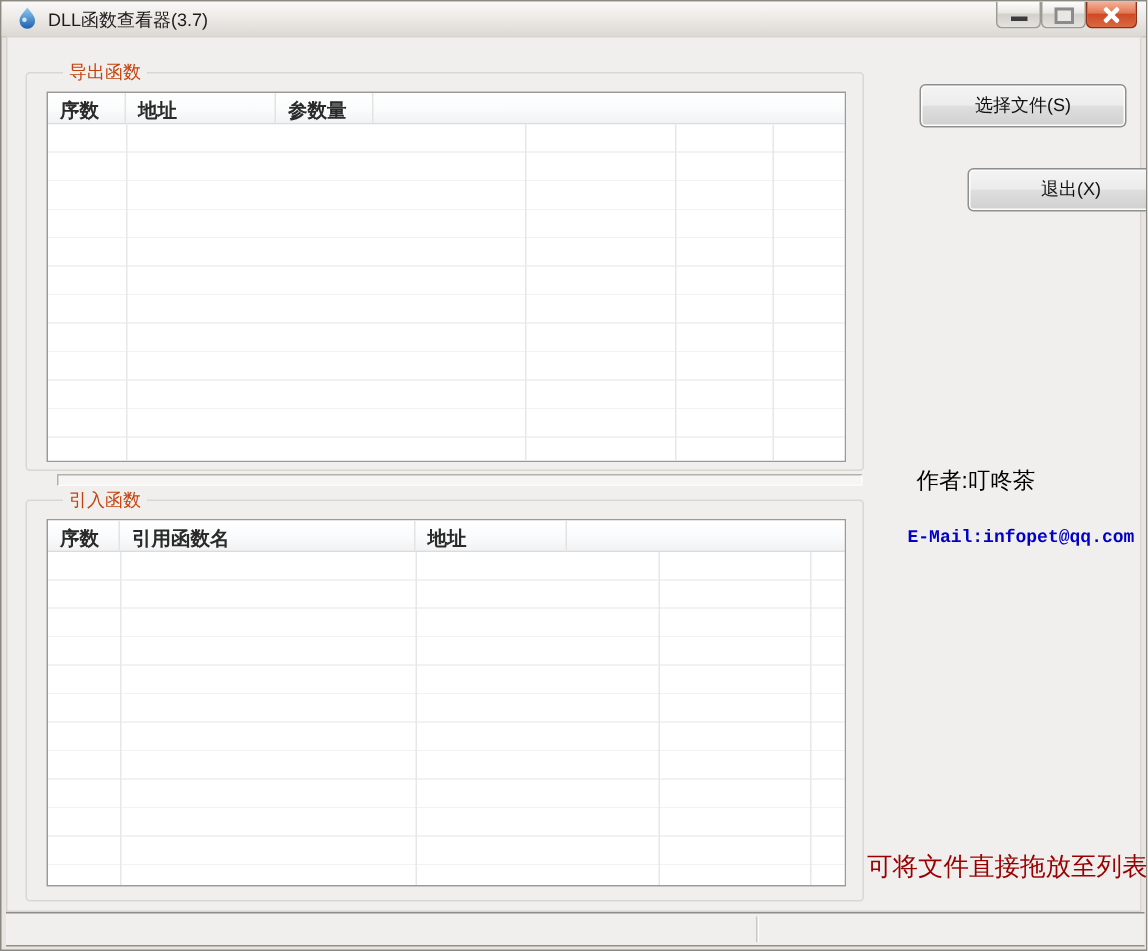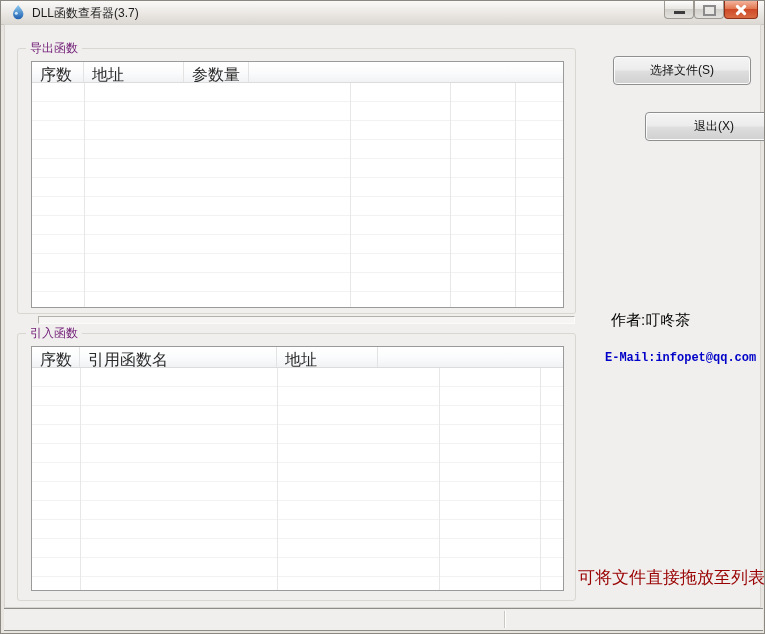--- a/index.html
+++ b/index.html
@@ -26,31 +26,31 @@
     width:13px;height:3px;background:#fff;border-radius:1px;}
   .glyph-close::before{transform:translate(-50%,-50%) rotate(45deg);}
   .glyph-close::after{transform:translate(-50%,-50%) rotate(-45deg);}
   
   .client{position:absolute;left:3px;top:23px;width:757px;height:584px;
     background:#f0efee;border:1px solid #d8d5d0;box-sizing:border-box;}
   
   .groupbox{position:absolute;box-sizing:border-box;border:1px solid #d9d7d2;border-radius:3px;}
   .gb-export{left:16px;top:47px;width:559px;height:266px;}
   .gb-import{left:16px;top:332px;width:559px;height:268px;}
-  .gb-label{position:absolute;left:8px;top:-9px;background:#f0efee;padding:0 4px;
-    font-size:12px;color:#701a75;white-space:nowrap;}
+  .gb-label{position:absolute;left:24px;top:-9px;background:#f0efee;padding:0 4px;
+    font-size:12px;color:#c2410c;white-space:nowrap;}
   
   .listview{position:absolute;box-sizing:border-box;border:1px solid #9a9a9a;background:#fff;}
   .lv-export{left:30px;top:60px;width:533px;height:247px;}
   .lv-import{left:30px;top:345px;width:533px;height:245px;}
   .lv-header{position:absolute;left:0;top:0;right:0;height:21px;box-sizing:border-box;
     display:flex;background:linear-gradient(to bottom,#ffffff,#fafbfc 55%,#f1f2f4);
     border-bottom:1px solid #dcdcdc;}
-  .hcell{box-sizing:border-box;height:100%;padding:3px 16px 0 8px;font-size:16px;color:#2a2a2a;
-    border-right:1px solid #e3e3e3;white-space:nowrap;overflow:hidden;cursor:default;}
+  .hcell{box-sizing:border-box;height:100%;padding:3px 16px 0 8px;font-size:13px;color:#2a2a2a;
+    border-right:1px solid #e3e3e3;white-space:nowrap;overflow:hidden;cursor:default;font-weight:bold;}
   .hcell:last-child{border-right:none;flex:1;}
   .lv-export .hc1{width:52px;}  .lv-export .hc2{width:266px;} .lv-export .hc3{width:100px;} .lv-export .hc4{width:65px;}
   .lv-import .hc1{width:48px;}  .lv-import .hc2{width:197px;} .lv-import .hc3{width:162px;} .lv-import .hc4{width:101px;}
   .lv-body{position:absolute;left:0;top:21px;right:0;bottom:0;
     background:repeating-linear-gradient(to bottom,#ffffff 0 18px,#f2f2f2 18px 19px);}
   .vline{position:absolute;top:0;bottom:0;width:1px;background:#e7e7e7;}
   .lv-export .v1{left:52px;} .lv-export .v2{left:318px;} .lv-export .v3{left:418px;} .lv-export .v4{left:483px;}
   .lv-import .v1{left:48px;} .lv-import .v2{left:245px;} .lv-import .v3{left:407px;} .lv-import .v4{left:508px;}
   
   .progressbar{position:absolute;left:37px;top:315px;width:537px;height:8px;box-sizing:border-box;

